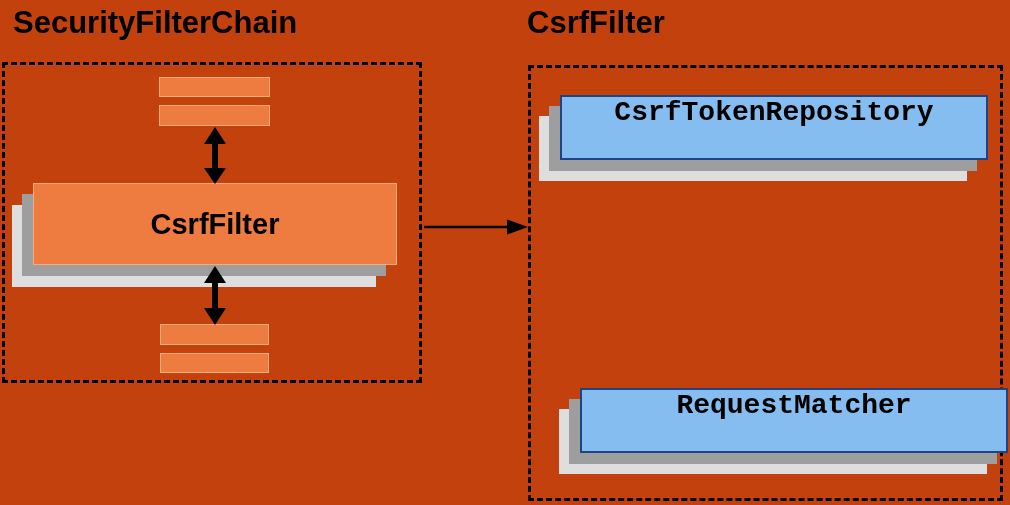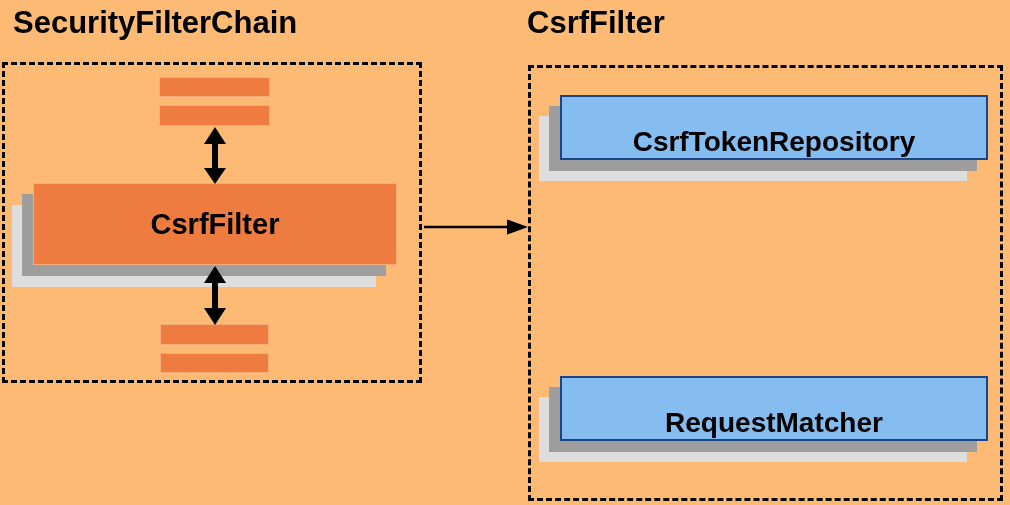--- a/index.html
+++ b/index.html
@@ -11,21 +11,21 @@
     --shadow-light:#DEDEDE;
     --line-black:#000000;
   }
   *{box-sizing:border-box;margin:0;padding:0;}
   html,body{background:#ffffff;}
   body{font-family:"Liberation Sans","DejaVu Sans",sans-serif;}
   .canvas{
     position:relative;
     width:1010px;
     height:505px;
-    background:#fdba74;
+    background:#c2410c;
     overflow:hidden;
   }
   .title{
     position:absolute;
     font-size:31px;
     font-weight:700;
     color:#000;
     line-height:36px;
     white-space:nowrap;
   }
@@ -55,28 +55,29 @@
     box-shadow:-11px 11px 0 0 var(--shadow-dark), -21px 22px 0 0 var(--shadow-light);
     display:flex;align-items:center;justify-content:center;
     font-size:29px;font-weight:700;color:#000;
   }
   .blue-box{
     position:absolute;
     left:29px;width:428px;height:65px;
     background:var(--blue-fill);
     border:2px solid var(--blue-border);
     box-shadow:-11px 11px 0 0 var(--shadow-dark), -21px 21px 0 0 var(--shadow-light);
-    display:flex;align-items:flex-end;justify-content:center;
+    display:flex;align-items:flex-start;justify-content:center;
     font-size:28px;font-weight:700;color:#000;
     white-space:nowrap;
+    font-family:Liberation Mono, monospace;
   }
   .blue-box.pos0{top:27px;}
   .blue-box.pos1{top:126px;}
   .blue-box.pos2{top:225px;}
-  .blue-box.pos3{top:308px;}
+  .blue-box.pos3{top:320px;margin-left:20px;}
   .arrow-overlay{
     position:absolute;left:0;top:0;width:1010px;height:505px;
     pointer-events:none;
   }
 </style>
 </head>
 <body>
 
 <div class="canvas">
 

